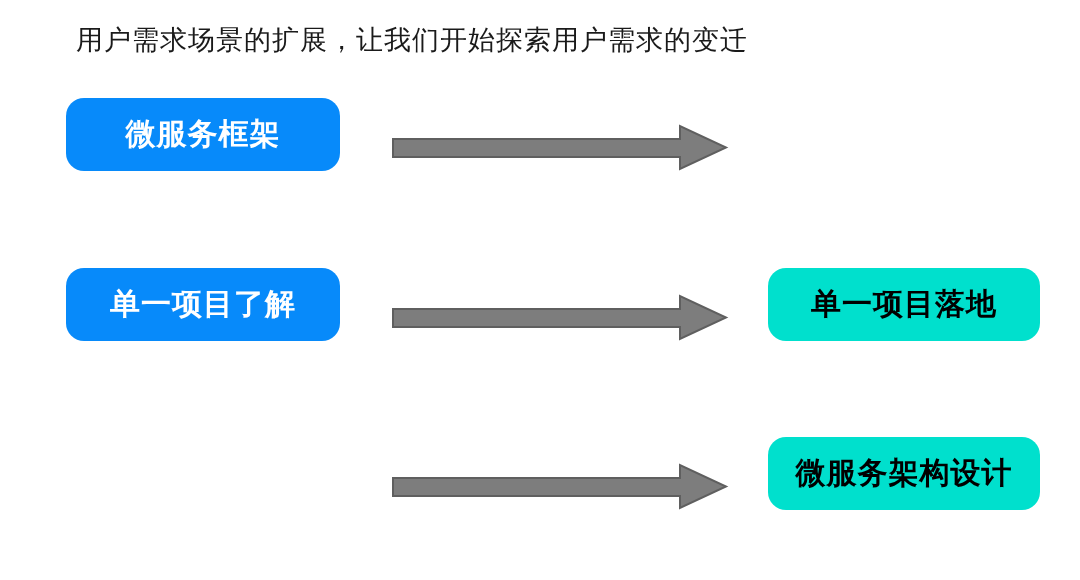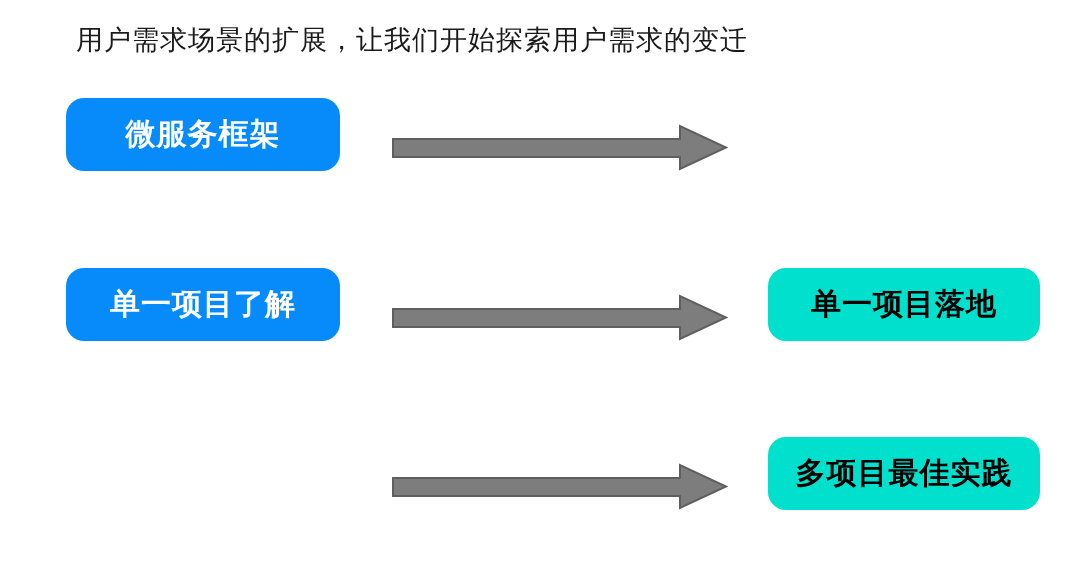--- a/index.html
+++ b/index.html
@@ -94,16 +94,16 @@
     </div>
     <div class="box box-target">单一项目落地</div>
   </div>
 
   <div class="row row-3">
     <div class="arrow-wrap">
       <svg viewBox="0 0 340 61" preserveAspectRatio="none">
         <polygon points="3,22 290,22 290,9 336,30.5 290,52 290,40 3,40" fill="var(--arrow-fill, #7d7d7d)" stroke="var(--arrow-stroke, #5f5f5f)" stroke-width="2" stroke-linejoin="miter"></polygon>
       </svg>
     </div>
-    <div class="box box-target">多项目最佳实践</div>
+    <div class="box box-target">微服务架构设计</div>
   </div>
 
 </div>
 
 </body></html>

